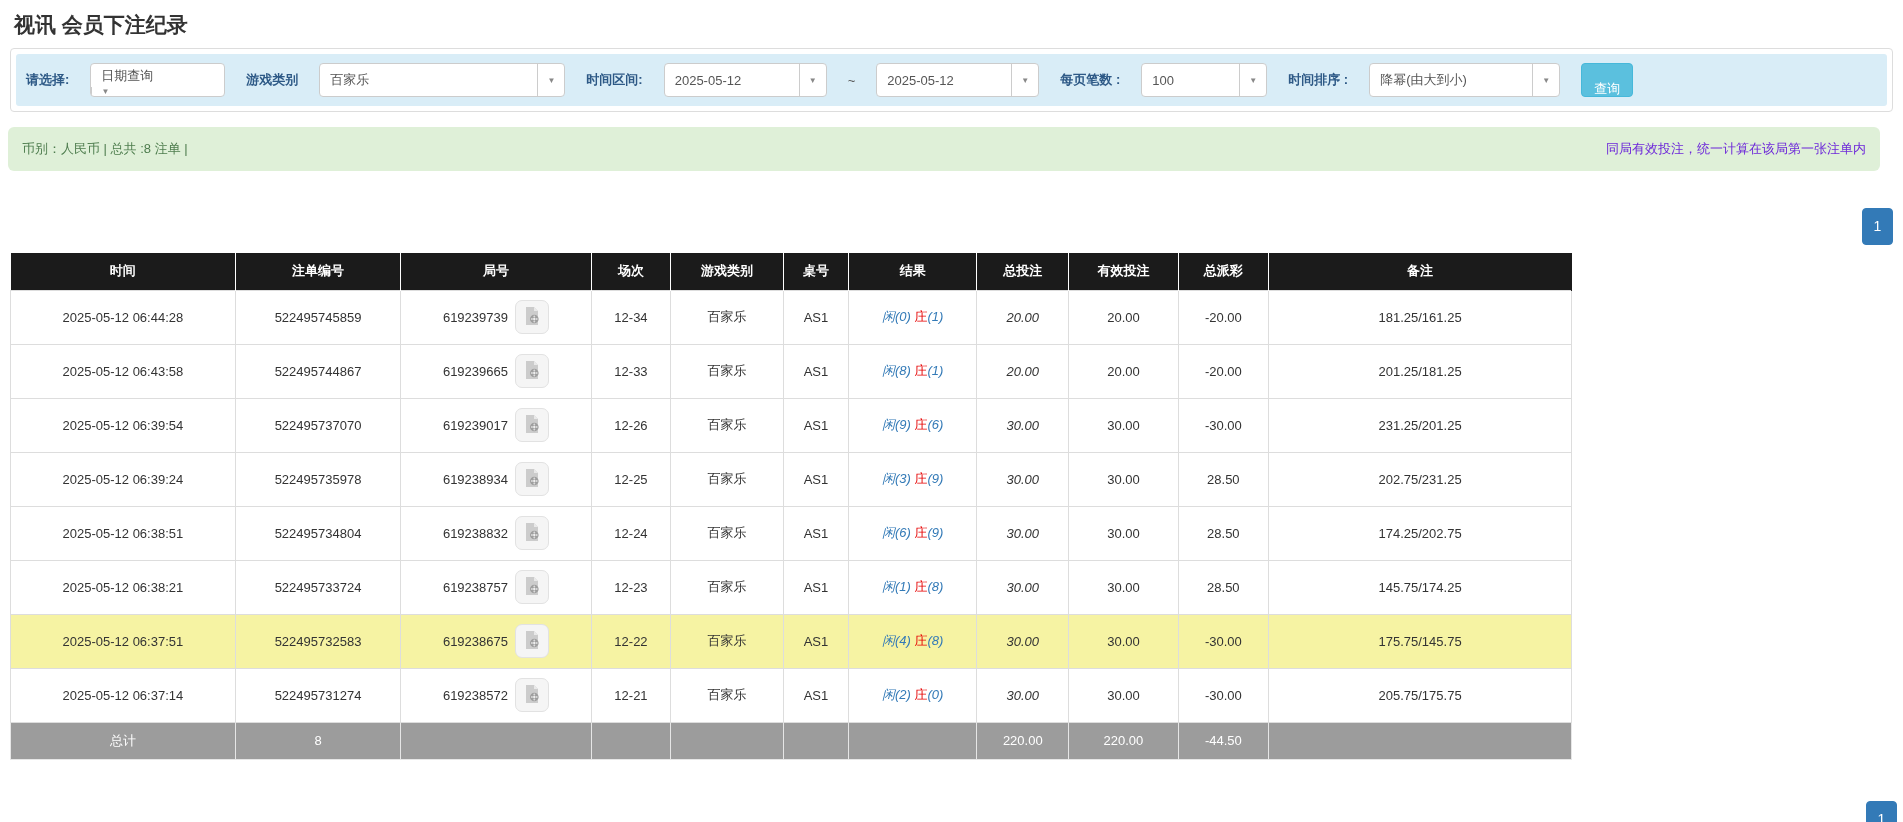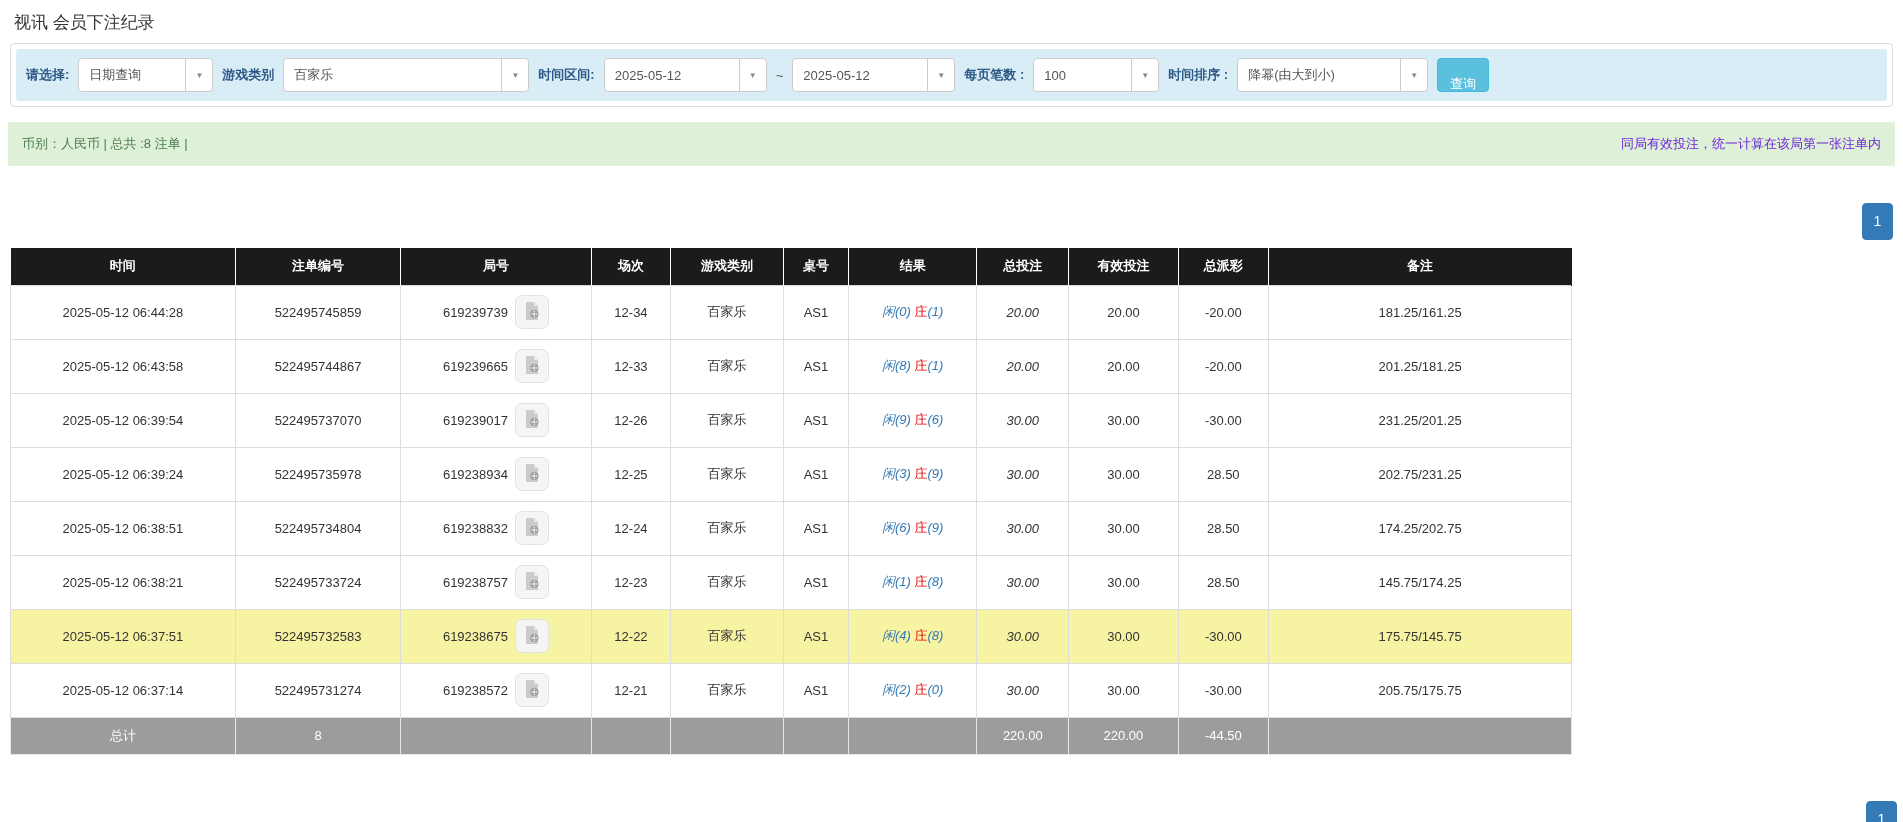--- a/index.html
+++ b/index.html
@@ -1,38 +1,38 @@
 <!DOCTYPE html>
 <html><head>
 <meta charset="utf-8">
 <style>
   * { box-sizing: border-box; margin: 0; padding: 0; }
   html,body { background:#fff; }
   body { font-family: "Liberation Sans", "DejaVu Sans", sans-serif; font-size:13px; color:#333; }
   .viewport { position:relative; width:1903px; height:822px; overflow:hidden; background:#fff; }
 
-  .page-title { font-size:17px; color:#333; font-weight:400; padding:11px 0 0 14px; }
+  .page-title { font-size:21px; color:#333; font-weight:700; padding:11px 0 0 14px; }
 
   
   .filter-panel { margin:9px 10px 0 10px; border:1px solid #ddd; border-radius:4px; background:#fff; padding:5px; }
-  .filter-bar { background:#d9edf7; border-radius:3px; padding:9px 10px; display:flex; align-items:center; gap:9px; }
+  .filter-bar { background:#d9edf7; border-radius:3px; padding:9px 10px; display:flex; align-items:center; gap:21px; }
   .f-label { font-weight:bold; color:#2d5986; white-space:nowrap; }
   .select { display:inline-flex; align-items:stretch; background:#fff; border:1px solid #ccc; border-radius:4px; height:34px; overflow:hidden; cursor:pointer; }
   .select .val { display:flex; align-items:center; padding:0 10px; color:#555; flex:1 1 auto; white-space:nowrap; }
   .select .caret { display:flex; align-items:center; justify-content:center; width:27px; border-left:1px solid #ccc; color:#888; font-size:8px; flex:0 0 auto; }
-  .w-qtype { width:135px; }
+  .w-qtype { width:135px;flex-direction:column; }
   .w-game  { width:246px; }
   .w-date  { width:163px; }
   .w-size  { width:126px; }
   .w-sort  { width:191px; }
   .tilde { color:#555; }
   .btn-search { height:34px; min-width:50px; padding:16px 12px; background:#5bc0de; border:1px solid #46b8da; border-radius:4px; color:#fff; font-size:13px; cursor:pointer; }
 
   
-  .summary-bar { margin:15px 8px 0 8px; background:#dff0d8; border-radius:0; padding:13px 14px; display:flex; justify-content:space-between; align-items:flex-end; }
+  .summary-bar { margin:15px 23px 0 8px; background:#dff0d8; border-radius:6px; padding:13px 14px; display:flex; justify-content:space-between; align-items:flex-end; }
   .summary-left { color:#4e7d4e; }
   .summary-right { color:#6d28d9;font-family:Liberation Serif, serif; }
 
   
   .pager-top { margin:37px 10px 8px 10px; text-align:right; }
   .page-btn { display:inline-block; min-width:31px; height:37px; line-height:35px; text-align:center; background:#337ab7; border:1px solid #337ab7; border-radius:4px; color:#fff; font-size:14px; cursor:pointer; }
   .pager-bottom { position:absolute; right:6px; bottom:-16px; }
 
   
   table.records { width:1562px; margin:0 10px; border-collapse:collapse; table-layout:fixed; }

